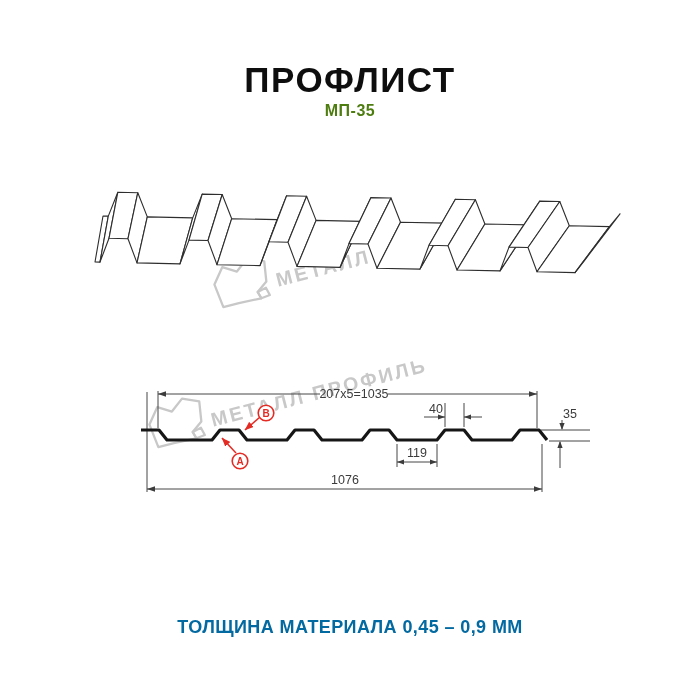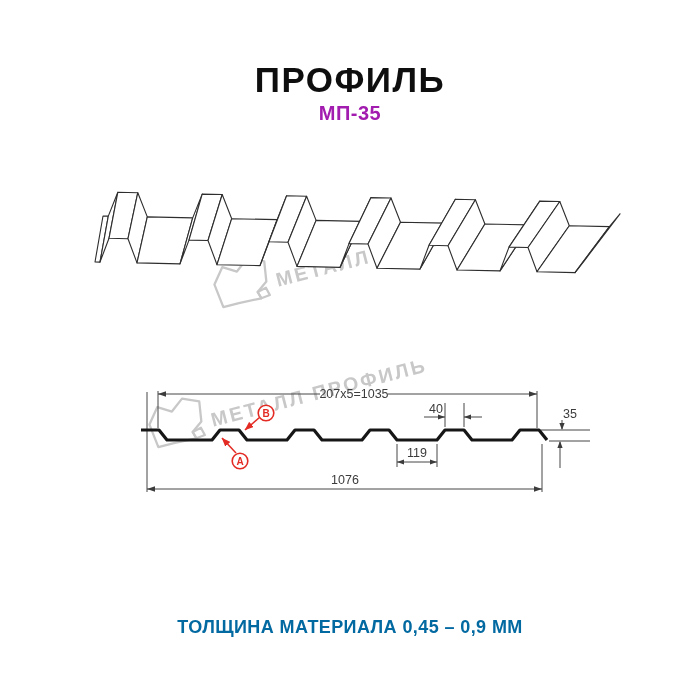--- a/index.html
+++ b/index.html
@@ -1,34 +1,34 @@
 <!DOCTYPE html>
 <html><head>
 <meta charset="utf-8">
 <style>
   html,body{margin:0;padding:0;background:#ffffff;}
   #page{position:relative;width:700px;height:700px;background:#fff;overflow:hidden;
         font-family:"Liberation Sans","DejaVu Sans",sans-serif;}
   .title{position:absolute;top:60px;left:0;width:700px;text-align:center;
          font-size:35px;font-weight:800;letter-spacing:1.5px;color:#0e0e0e;}
   .subtitle{position:absolute;top:102px;left:0;width:700px;text-align:center;
-         font-size:20px;font-weight:700;letter-spacing:0.5px;color:#a21caf;}
+         font-size:16px;font-weight:700;letter-spacing:0.5px;color:#4d7c0f;}
   .footer{position:absolute;top:617px;left:0;width:700px;text-align:center;
          font-size:18px;font-weight:600;letter-spacing:0.4px;color:#0369a1;}
   svg text{font-family:"Liberation Sans","DejaVu Sans",sans-serif;}
   .dimtxt{font-size:12.5px;fill:#3c3c3c;}
   .wmtxt{font-size:19.5px;font-weight:700;letter-spacing:2.5px;fill:#c8c8c8;}
   .redtxt{font-size:10px;font-weight:700;fill:#e32b24;}
 </style>
 </head>
 <body>
 
 <div id="page">
 
-  <div class="title">ПРОФИЛЬ</div>
+  <div class="title">ПРОФЛИСТ</div>
   <div class="subtitle">МП-35</div>
 
   <svg width="700" height="700" viewBox="0 0 700 700" style="position:absolute;top:0;left:0">
     <defs>
       <marker id="ra" markerUnits="userSpaceOnUse" markerWidth="9" markerHeight="7" refX="8.5" refY="3.5" orient="auto">
         <path d="M0,0 L9,3.5 L0,7 z" fill="#e32b24"></path>
       </marker>
     </defs>
 
     <g transform="translate(220,310) rotate(-14.5)">

